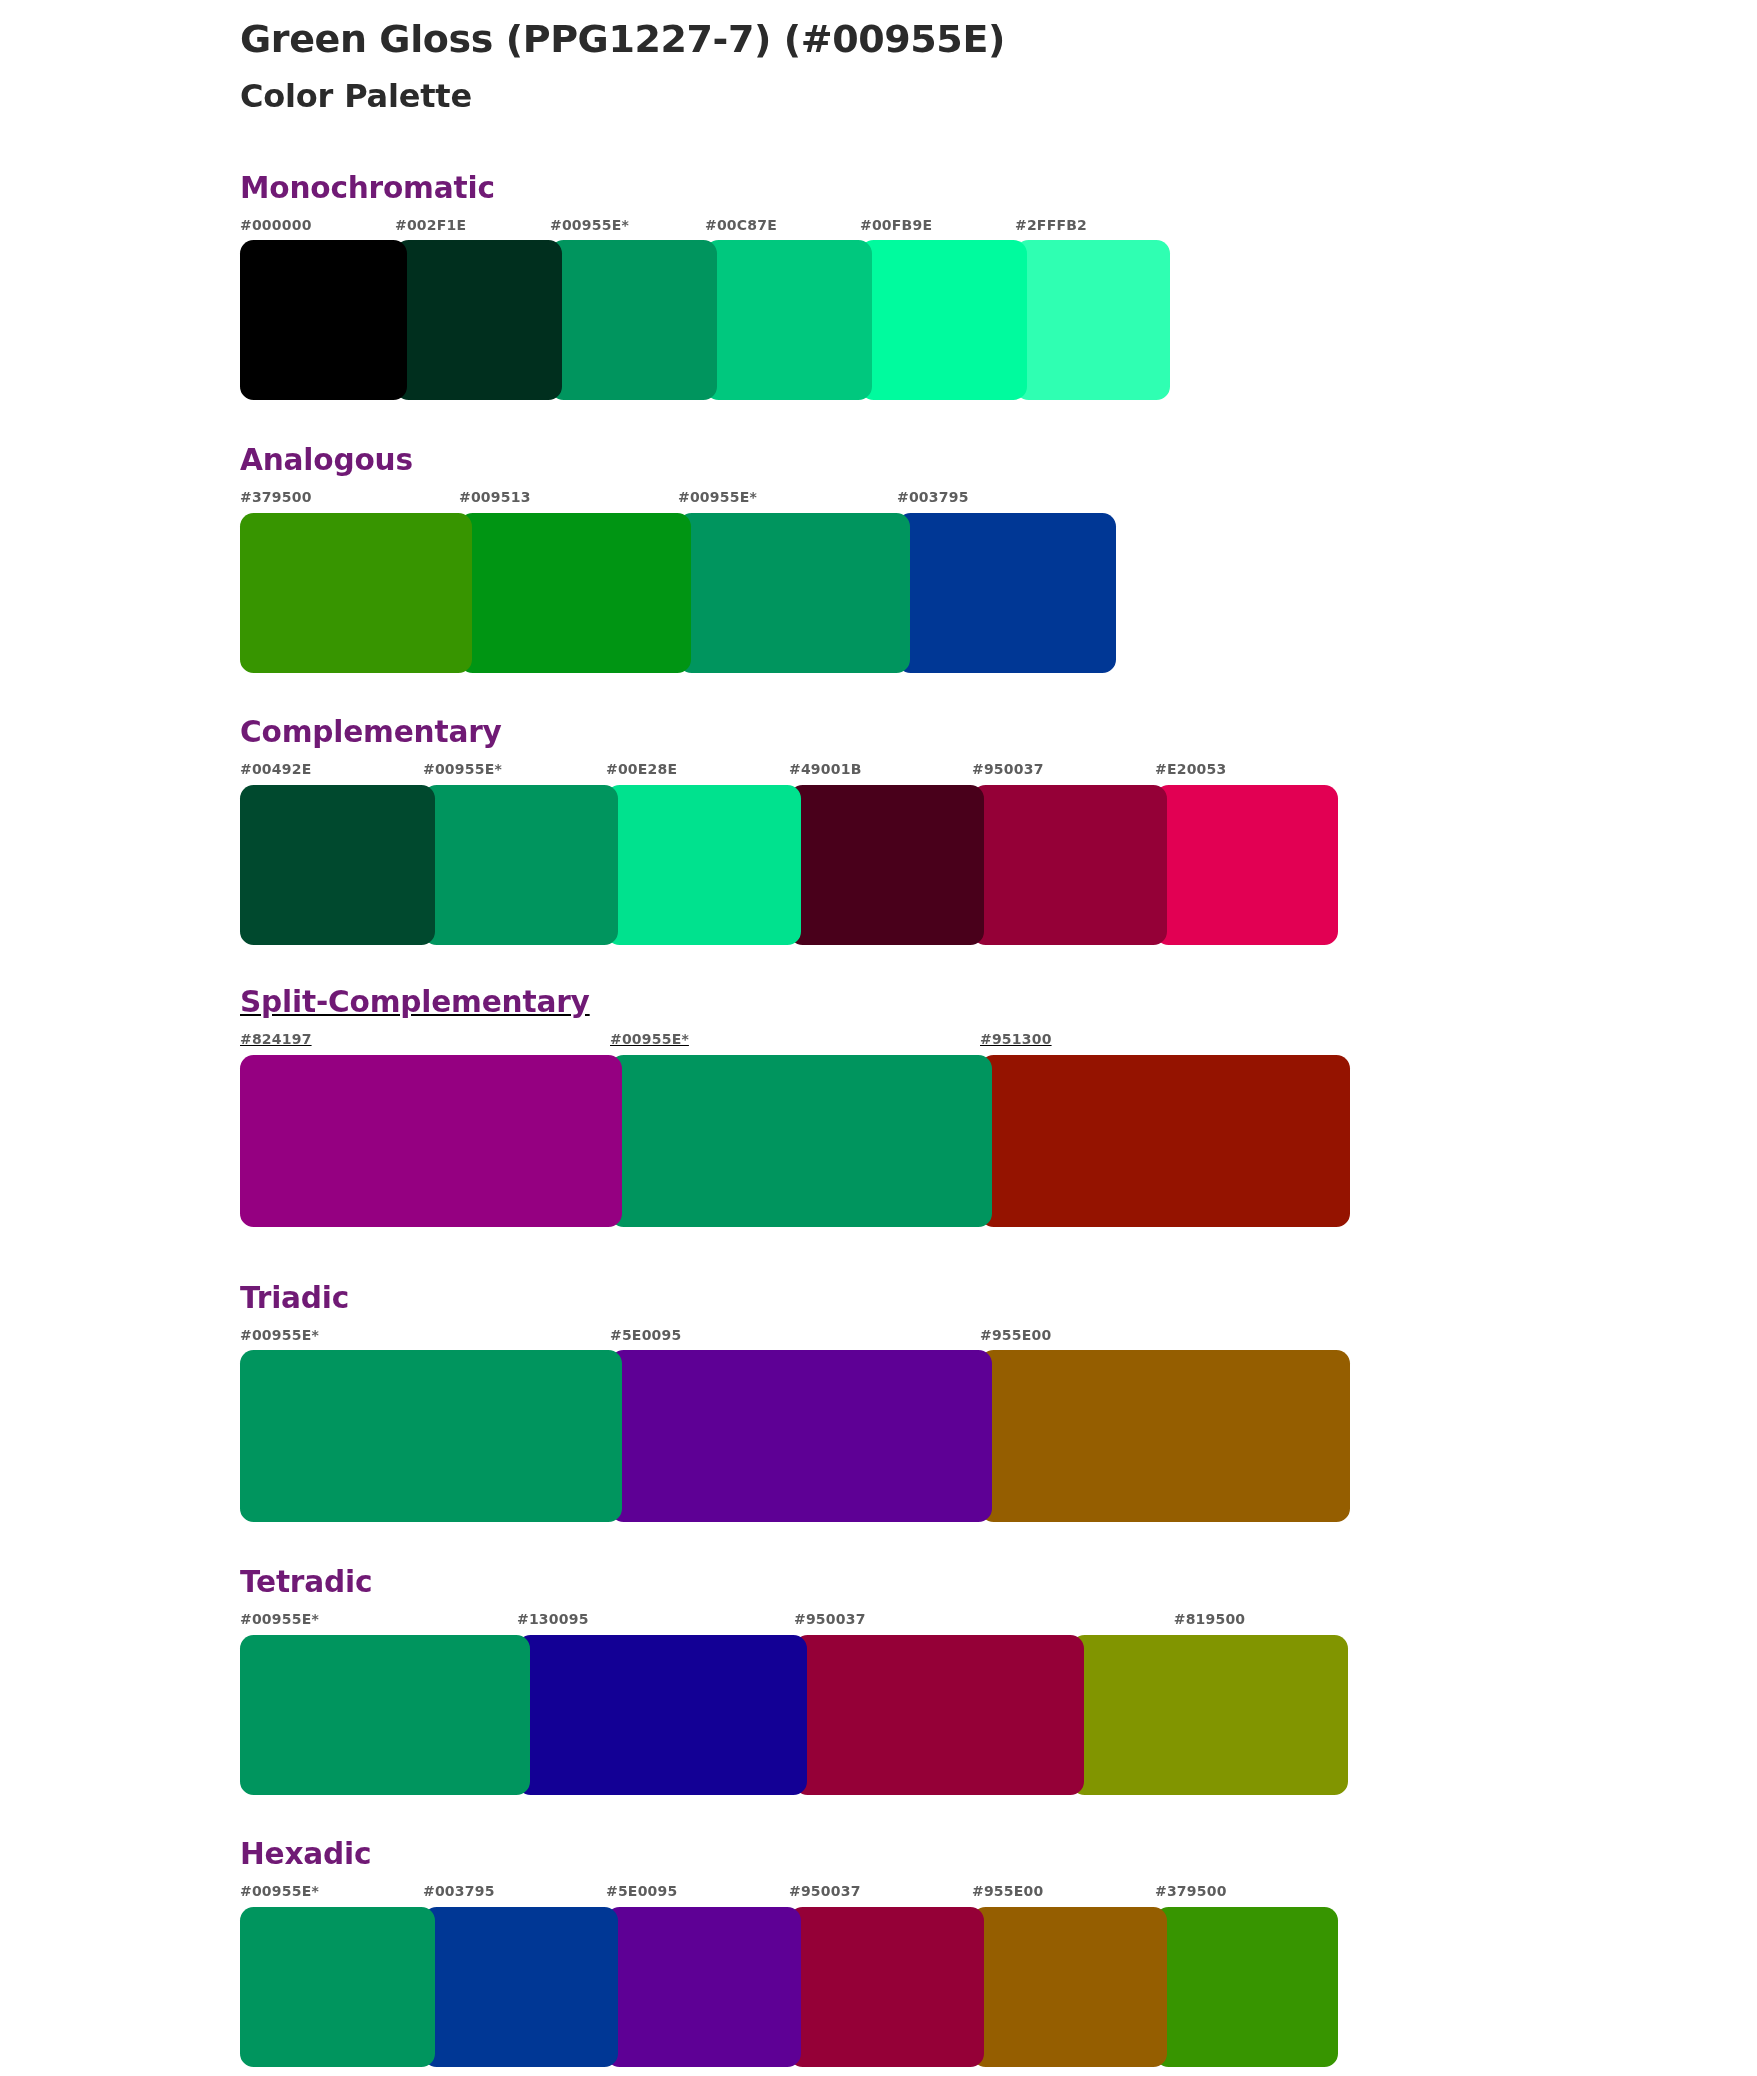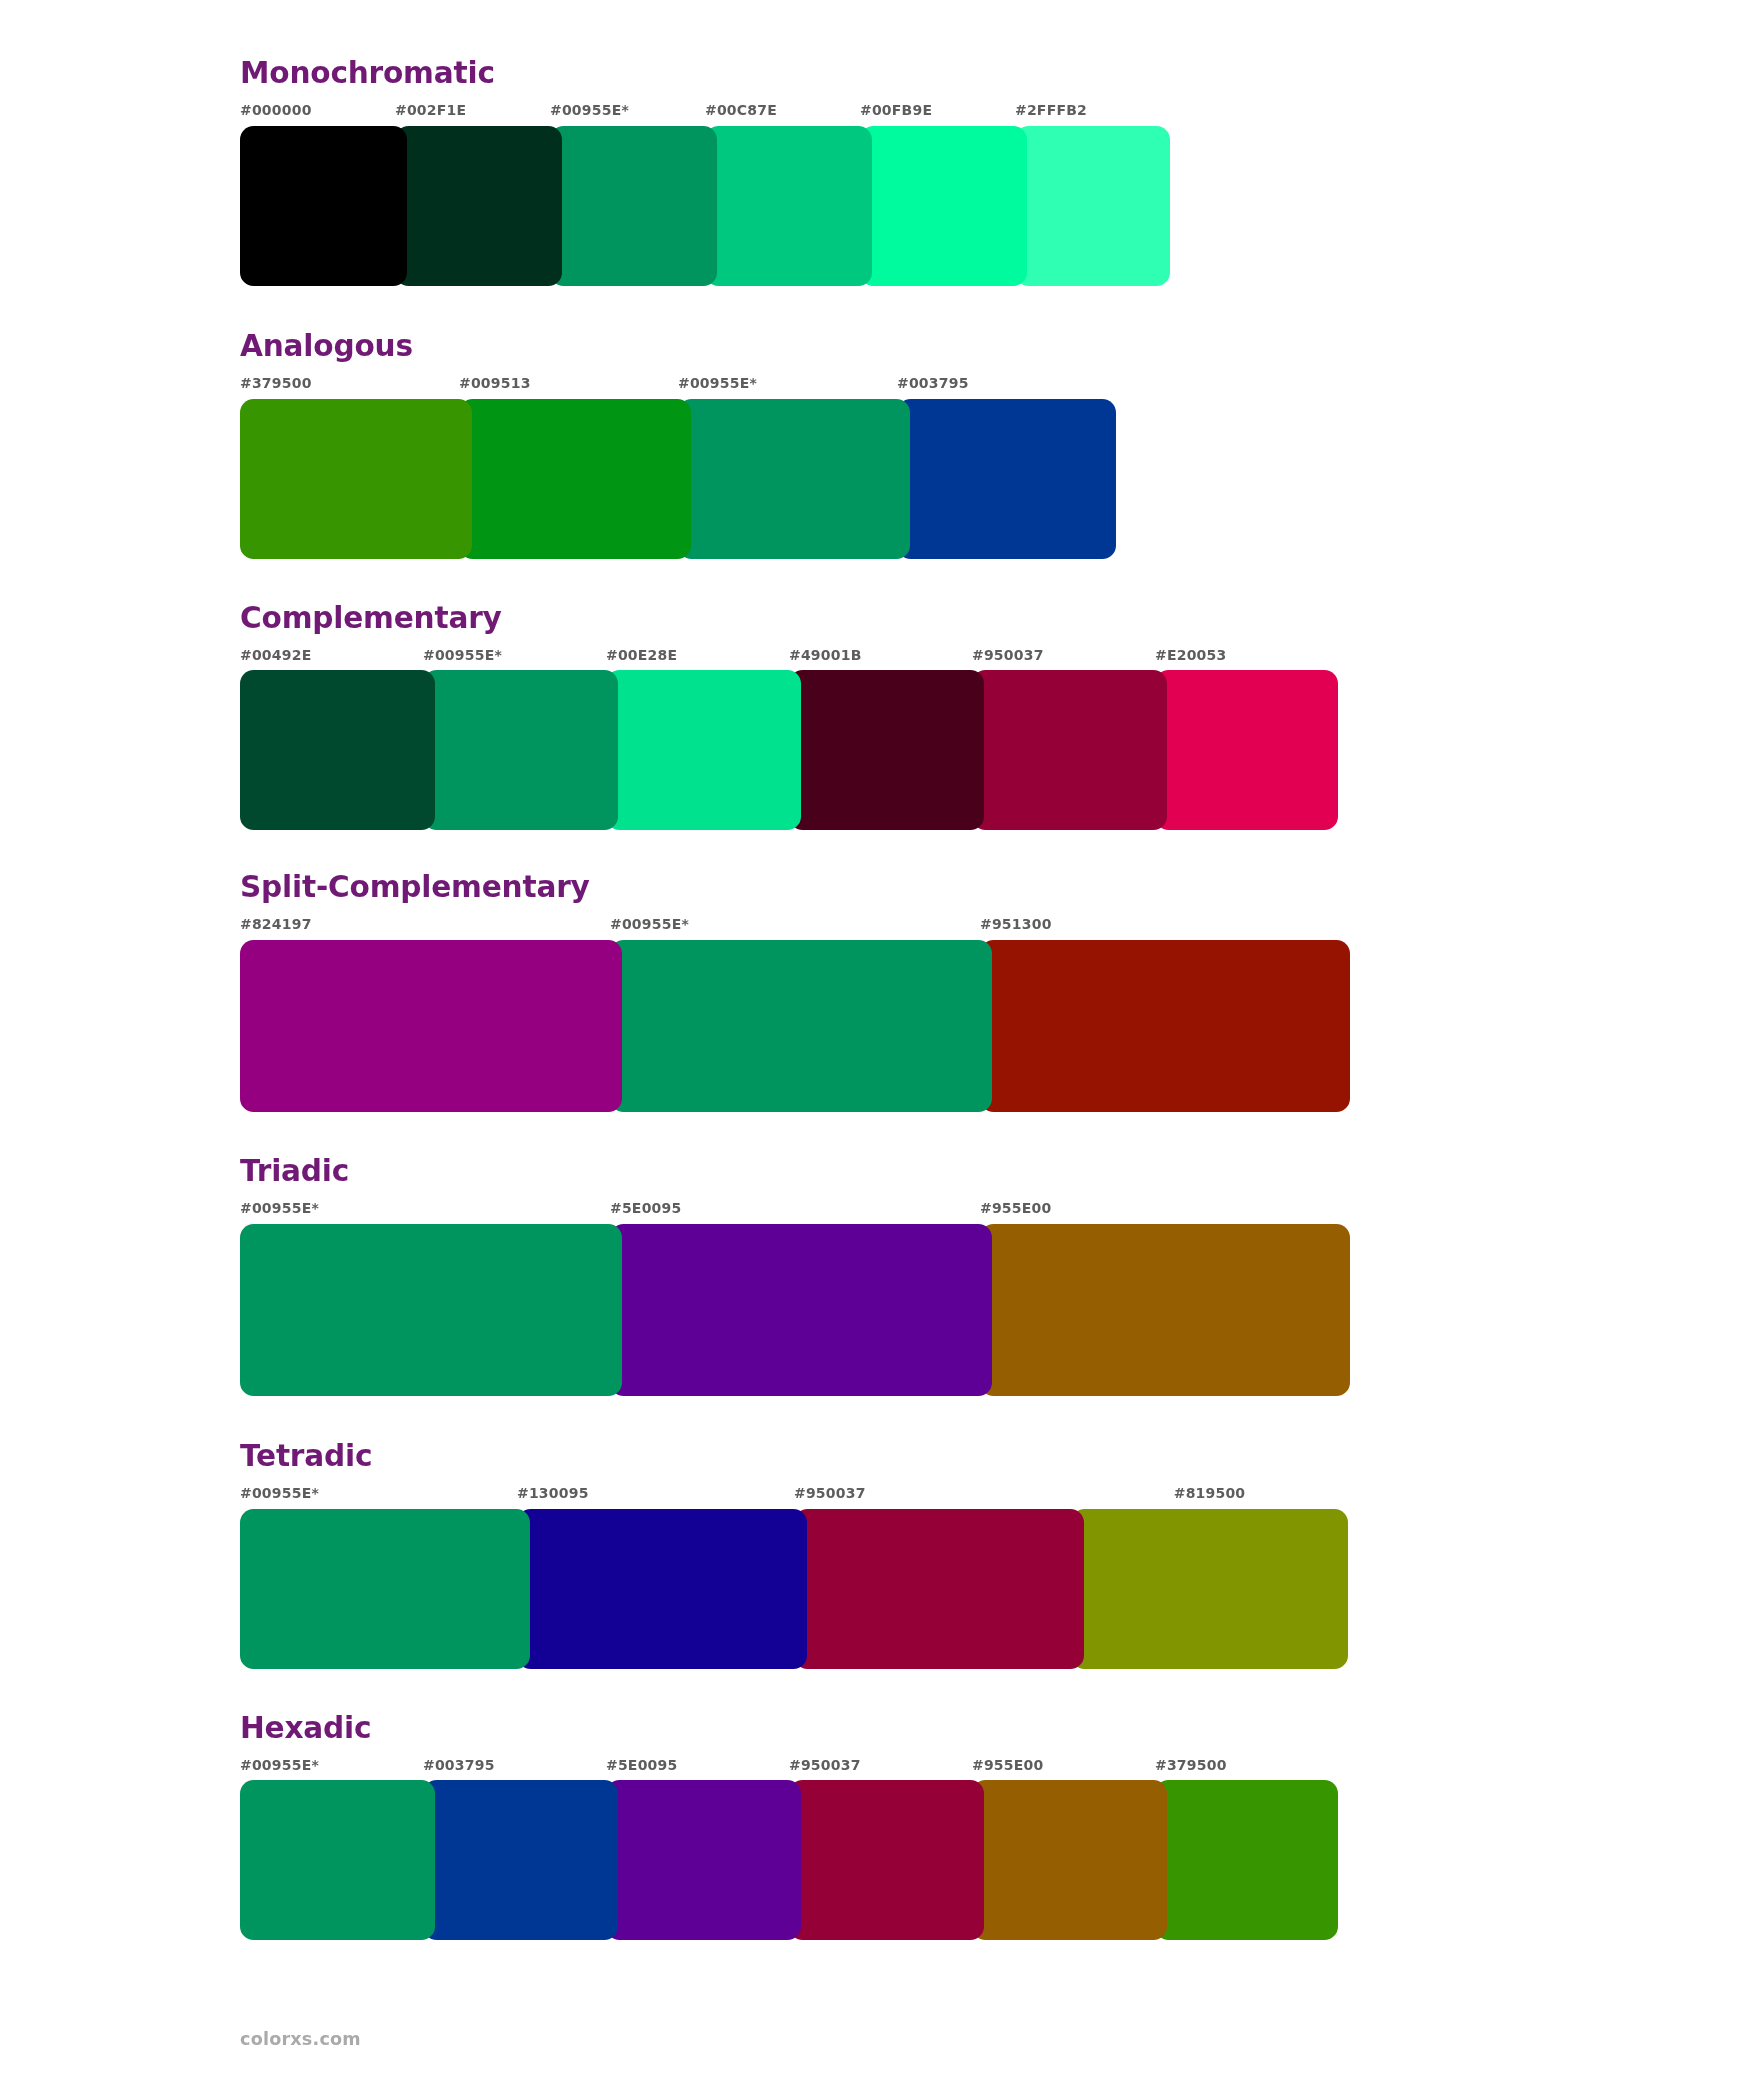--- a/index.html
+++ b/index.html
@@ -98,20 +98,24 @@
     letter-spacing: 0.2px;
   }
 </style>
 </head>
 <body>
 
 <div id="page">
 
   <div class="page-inner">
 
+    <div class="title-block">
+      <h1 class="main-title">Green Gloss (PPG1227-7) (#00955E)</h1>
+      <h2 class="sub-title">Color Palette</h2>
+    </div>
 
     <div class="sections" id="sections-root">
         <div class="section" style="margin-bottom: 46px;">
           <div class="section-title">Monochromatic</div>
           <div class="swatch-row" style="width: 1082px;">
             <div class="swatch" style="width: 155px; margin-right: 0px;">
               <div class="swatch-label">#000000</div>
               <div class="swatch-chip" style="background: rgb(0, 0, 0); height: 160px; width: 167px; z-index: 7; position: relative;"></div>
             </div>
             <div class="swatch" style="width: 155px; margin-right: 0px;">
@@ -179,21 +183,21 @@
             <div class="swatch" style="width: 183px; margin-right: 0px;">
               <div class="swatch-label">#950037</div>
               <div class="swatch-chip" style="background: rgb(149, 0, 55); height: 160px; width: 195px; z-index: 2; position: relative;"></div>
             </div>
             <div class="swatch" style="width: 183px; margin-right: 0px;">
               <div class="swatch-label">#E20053</div>
               <div class="swatch-chip" style="background: rgb(226, 0, 83); height: 160px; width: 183px; z-index: 1; position: relative;"></div>
             </div>
           </div>
         </div>
-        <div class="section" style="margin-bottom: 45px;">
+        <div class="section" style="margin-bottom: 57px; text-decoration: underline;">
           <div class="section-title">Split-Complementary</div>
           <div class="swatch-row" style="width: 1109px;">
             <div class="swatch" style="width: 370px; margin-right: 0px;">
               <div class="swatch-label">#824197</div>
               <div class="swatch-chip" style="background: rgb(149, 0, 129); height: 172px; width: 382px; z-index: 3; position: relative;"></div>
             </div>
             <div class="swatch" style="width: 370px; margin-right: 0px;">
               <div class="swatch-label">#00955E*</div>
               <div class="swatch-chip" style="background: rgb(0, 149, 94); height: 172px; width: 382px; z-index: 2; position: relative;"></div>
             </div>

